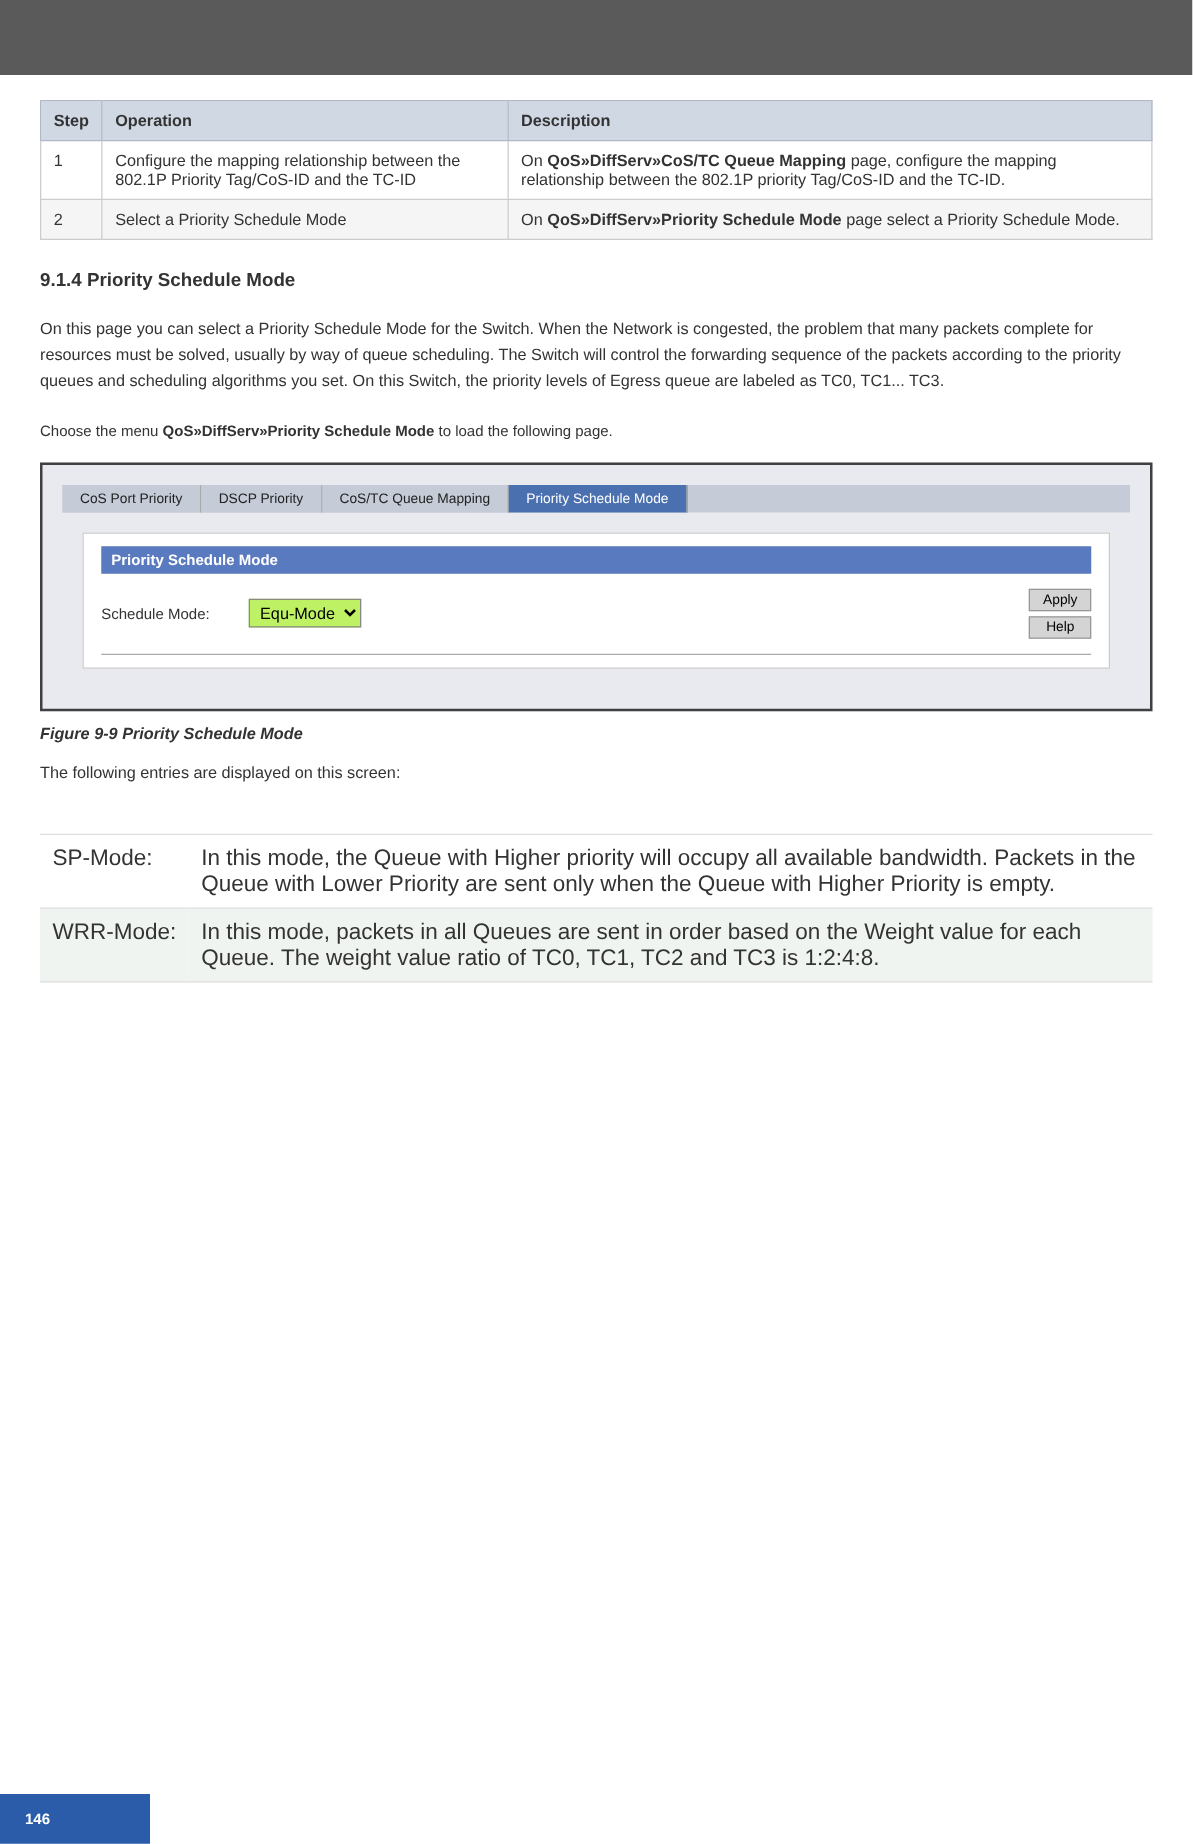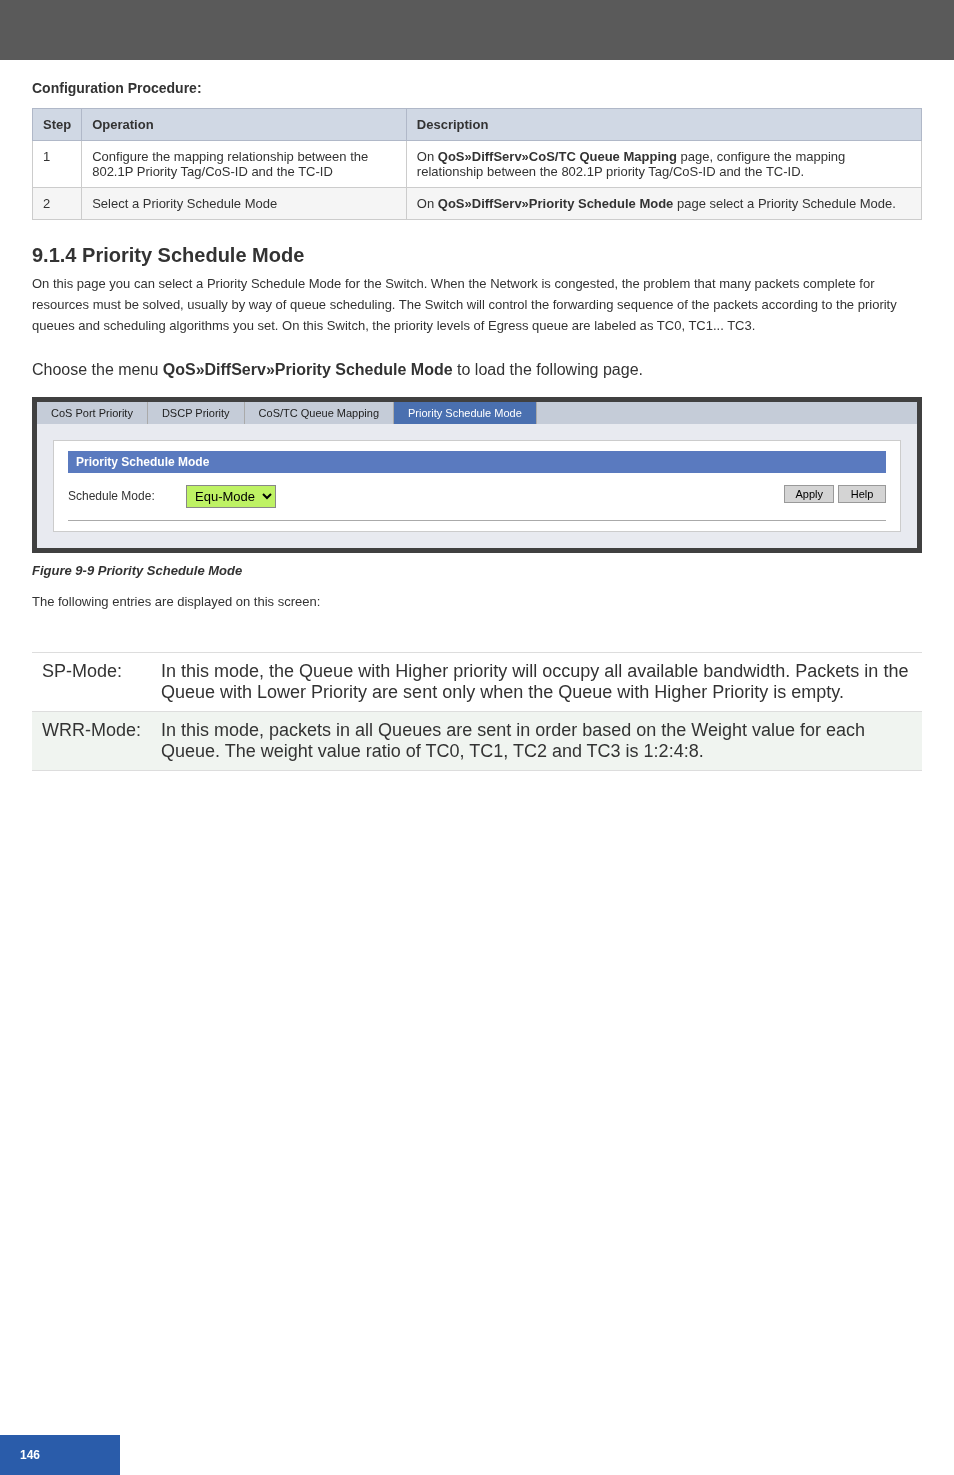--- a/index.html
+++ b/index.html
@@ -70,43 +70,43 @@
     .config-table tr:nth-child(even) td {
       background: #f5f5f5;
     }
     .config-table tr:nth-child(odd) td {
       background: #fff;
     }
     .bold { font-weight: 700; }
 
     
     .subsection-title {
-      font-size: 20px;
-      font-weight: 700;
-      margin-bottom: 7px;
+      font-size: 15px;
+      font-weight: 700;
+      margin-bottom: 20px;
       margin-top: 4px;
     }
     .body-text {
       font-size: 13px;
       line-height: 1.6;
       margin-bottom: 10px;
     }
     .menu-path {
-      font-size: 16px;
+      font-size: 12px;
       margin-bottom: 14px;
       line-height: 1.6;
       margin-top: 21px;
     }
 
     
     .ui-box {
-      border: 5px solid #404040;
+      border: 2px solid #404040;
       background: #e8eaf0;
       margin-bottom: 10px;
-      padding: 0;
+      padding: 16px;
     }
     .ui-tabs {
       display: flex;
       background: #c5ccd8;
     }
     .ui-tab {
       padding: 5px 14px;
       font-size: 11px;
       border-right: 1px solid #aaa;
       cursor: pointer;
@@ -143,21 +143,21 @@
     }
     .ui-select {
       font-size: 13px;
       border: 1px solid #888;
       padding: 2px 4px;
       background: #bef264;
       min-width: 90px;
     }
     .ui-buttons {
       display: flex;
-      flex-direction: row;
+      flex-direction: column;
       gap: 4px;
       margin-left: auto;
       align-self: flex-start;
     }
     .ui-btn {
       background: #d4d4d4;
       border: 1px solid #999;
       font-size: 11px;
       padding: 2px 10px;
       cursor: pointer;
@@ -242,21 +242,20 @@
   </style>
 </head>
 <body>
 
 <div class="header">
   <div class="header-bar"></div>
 </div>
 
 <div class="content">
 
-  <div class="section-title">Configuration Procedure:</div>
 
   <table class="config-table">
     <thead>
       <tr>
         <th>Step</th>
         <th>Operation</th>
         <th>Description</th>
       </tr>
     </thead>
     <tbody>

